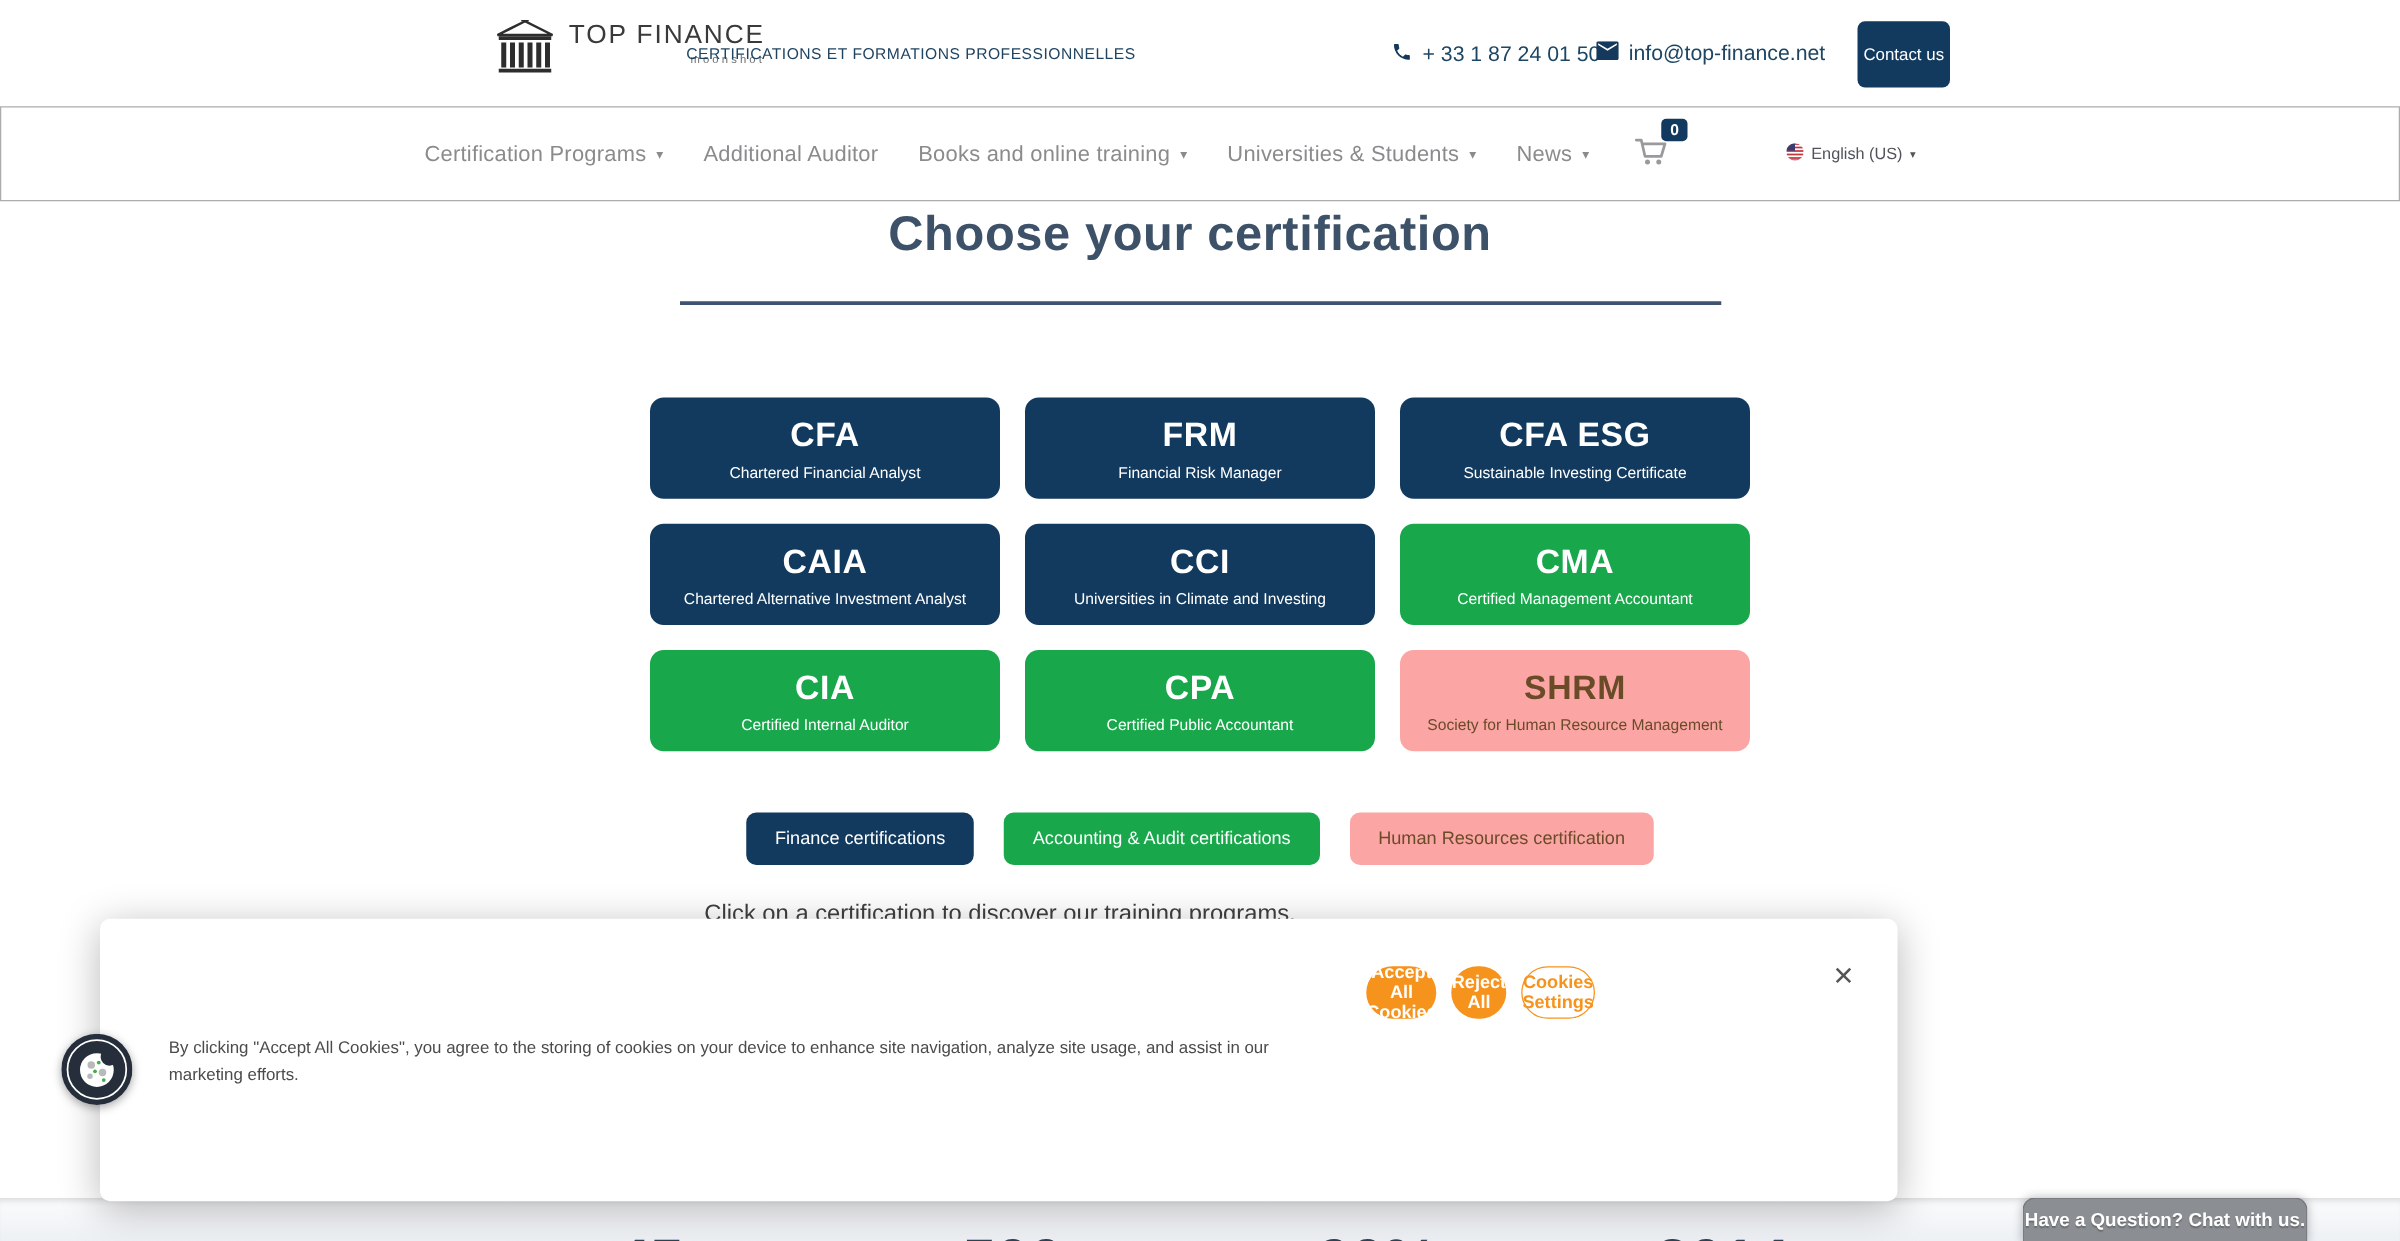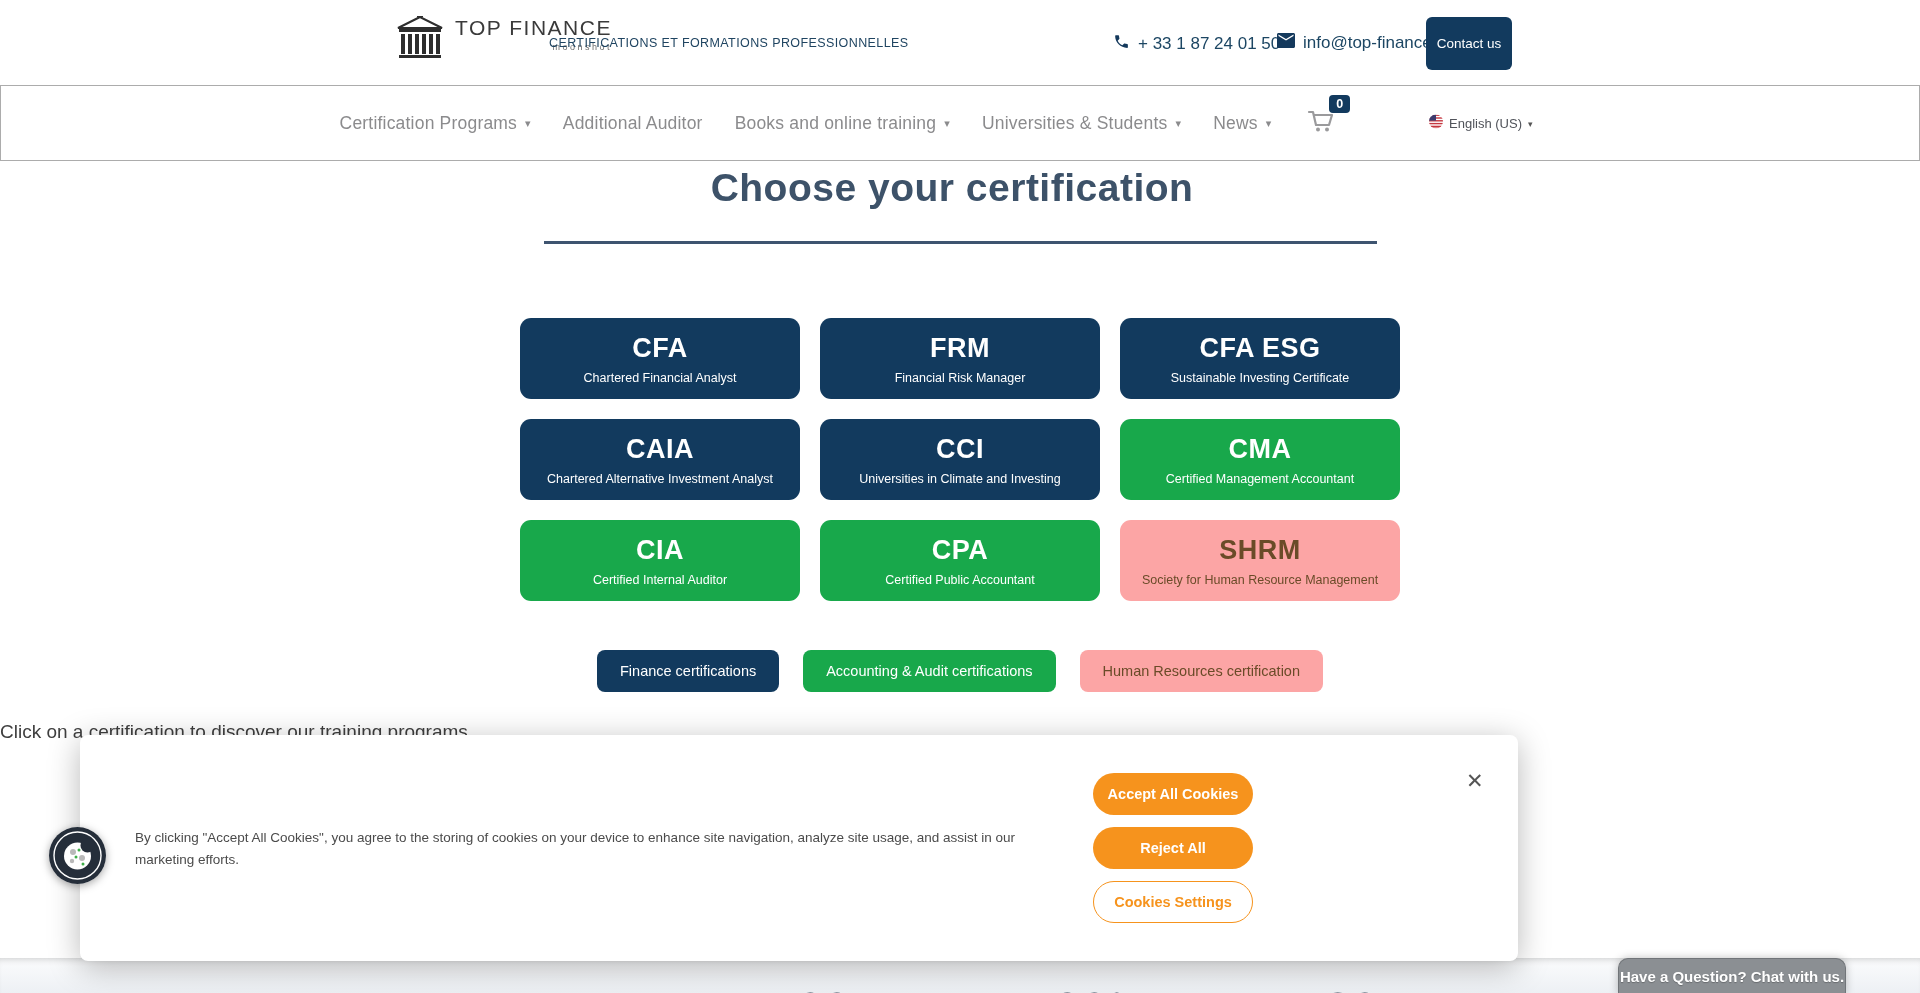--- a/index.html
+++ b/index.html
@@ -9,21 +9,21 @@
   
   .top-header { position:absolute; left:0; top:0; width:1920px; height:85px; background:#fff; }
   .logo { position:absolute; left:394px; top:16px; display:flex; gap:9px; cursor:pointer; }
   .logo-text-wrap { display:flex; flex-direction:column; }
   .logo-brand { font-size:21px; color:#3a3a3a; letter-spacing:1.5px; font-weight:500; }
   .logo-tagline { font-size:9px; color:#6d6d6d; letter-spacing:2.5px; margin-top:2px; align-self:flex-end; }
   .site-subtitle { position:absolute; left:549px; top:36px; font-size:12.5px; color:#1f4461; letter-spacing:.4px; font-weight:500; }
   .hdr-contact { position:absolute; top:33px; display:flex; align-items:center; gap:8px; font-size:17px; color:#1c4663; cursor:pointer; }
   .hdr-phone { left:1113px; }
   .hdr-email { left:1277px; }
-  .contact-btn { position:absolute; left:1426px; top:17px; width:86px; height:53px; background:#123a5e; color:#fff;
+  .contact-btn { position:absolute; left:1486px; top:17px; width:74px; height:53px; background:#123a5e; color:#fff;
     border:none; border-radius:6px; font-size:13.5px; display:flex; align-items:center; justify-content:center; cursor:pointer;
     font-family:"Liberation Sans", sans-serif; }
 
   
   .nav-bar { position:absolute; left:0; top:85px; width:1920px; height:76px; background:#fff;
     border:1px solid rgba(70,70,70,.45); }
   .nav-items { height:100%; display:flex; align-items:center; justify-content:center; gap:32px;
     margin-right:246px; color:#8b8b8d; font-size:17.5px; letter-spacing:.2px; }
   .nav-item { display:flex; align-items:center; gap:8px; cursor:pointer; white-space:nowrap; }
   .caret { font-size:11px; color:#8b8b8d; }
@@ -45,34 +45,34 @@
     justify-content:center; gap:7px; cursor:pointer; }
   .card .acronym { font-size:27px; font-weight:700; letter-spacing:.5px; }
   .card .full { font-size:12.5px; }
   .bg-navy { background:#123a5e; color:#fff; }
   .bg-green { background:#18a84b; color:#fff; }
   .bg-peach { background:#fca5a5; color:#6a4b28; }
 
   .filters { position:absolute; top:650px; left:0; width:1920px; display:flex; justify-content:center; gap:24px; }
   .filter { height:42px; border-radius:8px; display:flex; align-items:center; padding:0 23px; font-size:14.5px;
     cursor:pointer; border:none; font-family:"Liberation Sans", sans-serif; }
-  .hint { position:absolute; top:721px; left:0; width:1600px; font-size:19px; color:#3f3f3f; }
+  .hint { position:absolute; top:721px; left:0; width:1600px; text-align:center; font-size:19px; color:#3f3f3f; }
 
   
   .stats-section { position:absolute; left:0; top:958px; width:1920px; height:35px;
     background:linear-gradient(#fbfcfd,#edf0f4); box-shadow:inset 0 6px 7px -5px rgba(0,0,0,.2); }
   .stat { position:absolute; top:24px; transform:translateX(-50%); font-size:48px; font-weight:700; color:#2e4155; }
 
   
   .cookie-modal { position:absolute; left:80px; top:735px; width:1438px; height:226px; background:#fff;
     border-radius:8px; box-shadow:0 6px 32px rgba(0,0,0,.28); z-index:20; }
   .modal-close { position:absolute; left:1386px; top:34px; font-size:21px; color:#555; cursor:pointer;
     background:none; border:none; font-family:"Liberation Sans", sans-serif; }
   .cookie-text { position:absolute; left:55px; top:92px; width:905px; font-size:13.5px; color:#4b4b4b; line-height:1.6; }
-  .cookie-buttons { position:absolute; left:1013px; top:38px; width:160px; display:flex; flex-direction:column; gap:12px; }
+  .cookie-buttons { position:absolute; left:1013px; top:38px; width:160px; display:flex; flex-direction:row; gap:12px; }
   .cbtn { height:42px; border-radius:21px; font-size:14.5px; font-weight:700; display:flex; align-items:center;
     justify-content:center; cursor:pointer; border:none; font-family:"Liberation Sans", sans-serif; }
   .cbtn-solid { background:#f6931d; color:#fff; }
   .cbtn-outline { background:#fff; border:1.5px solid #f6931d; color:#f6931d; }
 
   .cookie-fab { position:absolute; left:49px; top:827px; width:57px; height:57px; z-index:30; cursor:pointer;
     border-radius:50%; box-shadow:0 2px 8px rgba(0,0,0,.35); }
 
   
   .chat-widget { position:absolute; left:1618px; top:958px; width:228px; height:36px; background:#8b8f93;

